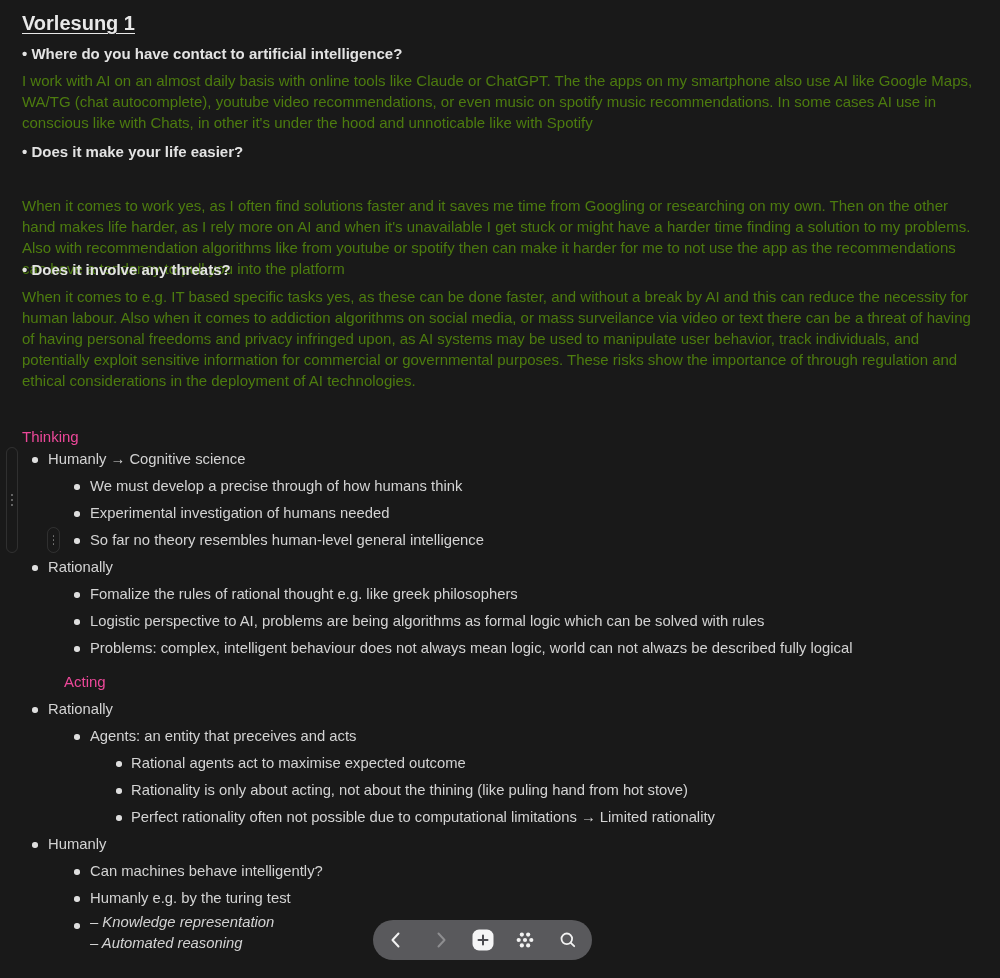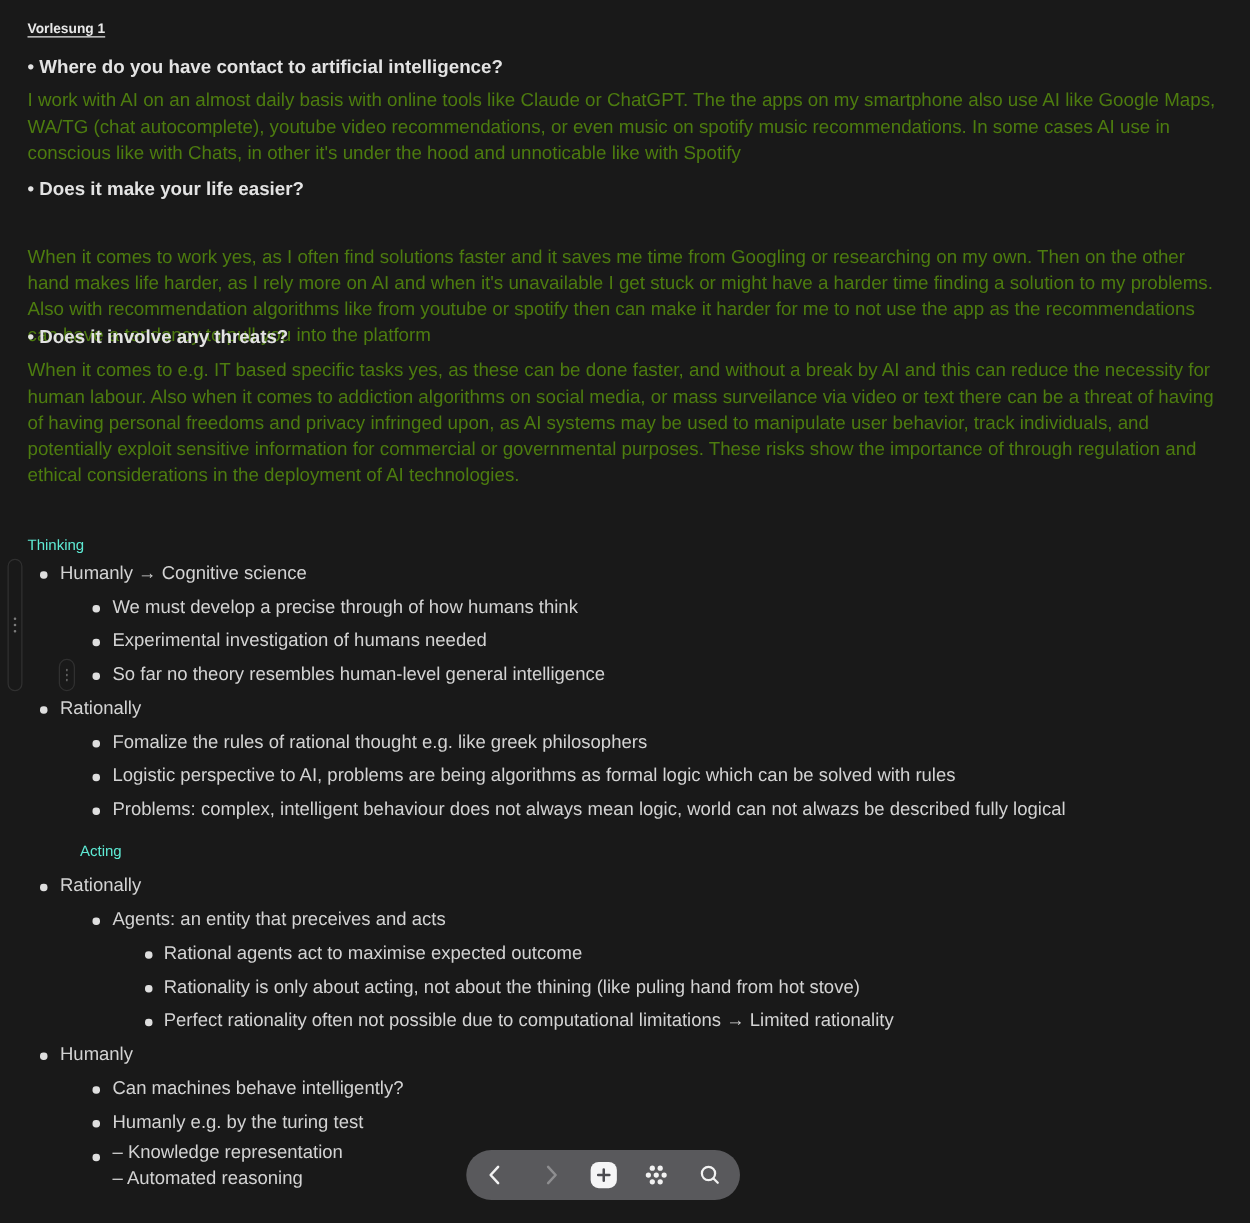--- a/index.html
+++ b/index.html
@@ -9,59 +9,59 @@
     font-family:"Liberation Sans","DejaVu Sans",sans-serif;
     color:#cecece;
     position:relative;
     overflow:hidden;
   }
   .abs { position:absolute; }
 
   
   .doc-title {
     left:22px; top:13px; width:956px;
-    font-size:11px; font-weight:700; line-height:21px;
+    font-size:20px; font-weight:700; line-height:21px;
     color:#e8e8e8;
     text-decoration:underline;
     text-underline-offset:3px;
     text-decoration-thickness:1px;
   }
   .question {
     left:22px; width:956px;
     font-size:15px; font-weight:700; line-height:21px;
     color:#e3e3e3;
   }
   .q1 { top:43px; } .q2 { top:141px; } .q3 { top:259px; }
   .para {
     left:22px; width:958px;
     font-size:15px; font-weight:400; line-height:21px;
     color:#4d7c0f;
   }
   .p1 { top:70px; } .p2 { top:167px;margin-top:28px; } .p3 { top:286px; }
 
   .sec-heading {
     left:22px; width:400px;
-    font-size:12px; line-height:21px; color:#5eead4;
+    font-size:15px; line-height:21px; color:#ec4899;
   }
   .h-thinking { top:426px; } .h-acting { top:671px;margin-left:42px; }
 
   .list { left:22px; width:958px; }
   .list-thinking { top:446px; } .list-acting { top:696px; }
 
   .li { position:relative; min-height:27px; font-size:14.8px; color:#d3d3d3; }
   .li .li-text { display:block; line-height:27px; }
   .bullet {
     position:absolute; top:11px;
     width:5.5px; height:5.5px; border-radius:50%;
     background:#dedede;
   }
   .lvl1 { padding-left:26px; } .lvl1 .bullet { left:10px; }
   .lvl2 { padding-left:68px; } .lvl2 .bullet { left:52px; }
   .lvl3 { padding-left:109px; } .lvl3 .bullet { left:94px; }
-  .subline { line-height:20.5px; font-size:14.8px; color:#d3d3d3; }
+  .subline { line-height:20.5px; font-size:14.8px; color:#d3d3d3;font-style:italic; }
 
   
   .section-handle {
     left:6px; top:447px; width:12px; height:106px;
     border:1px solid rgba(255,255,255,0.10);
     border-radius:7px;
     display:flex; flex-direction:column; align-items:center; justify-content:center; gap:3px;
   }
   .block-handle {
     left:47px; top:527px; width:13px; height:26px;

